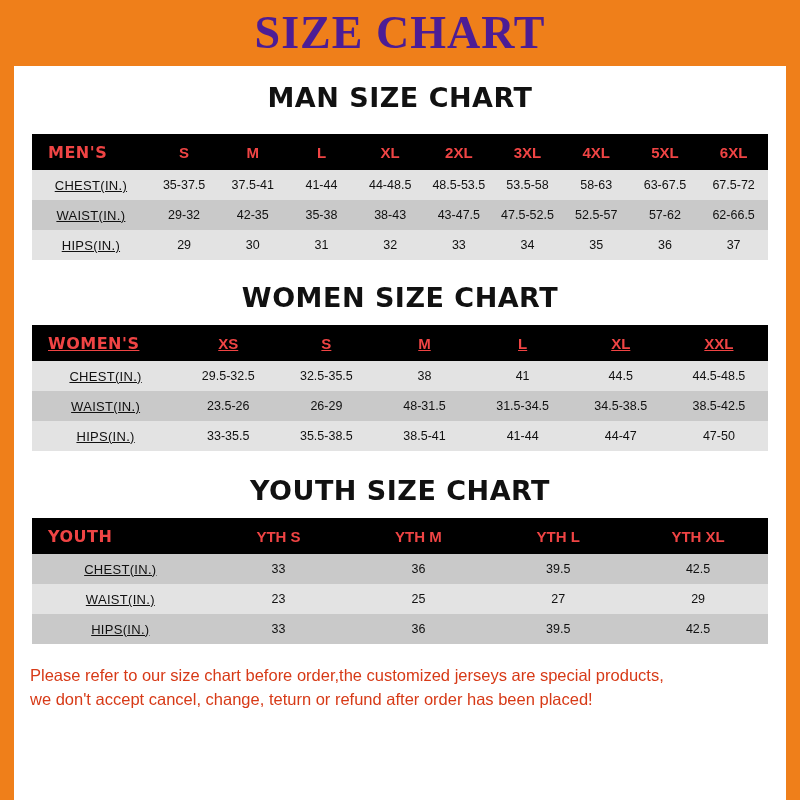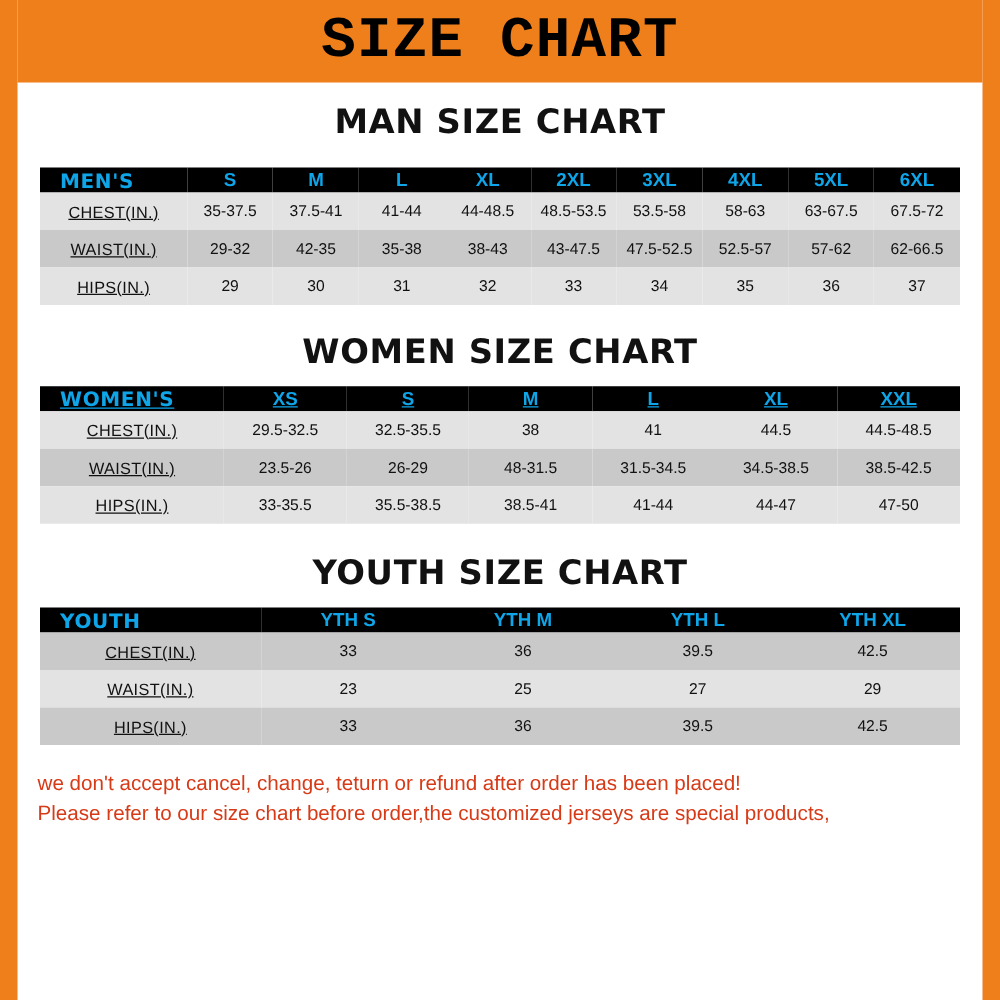--- a/index.html
+++ b/index.html
@@ -23,25 +23,25 @@
     background: #ffffff;
   }
   .banner {
     background: #ef7f1a;
     height: 66px;
     display: flex;
     align-items: center;
     justify-content: center;
   }
   .banner-title {
-    font-family: Liberation Mono, monospace;
+    font-family: Liberation Serif, serif;
     font-weight: bold;
     font-size: 46px;
     letter-spacing: 1px;
-    color: #000000;
+    color: #4c1d95;
     line-height: 1;
   }
   .section {
     padding: 0 18px;
   }
   .section-title {
     text-align: center;
     font-family: "DejaVu Sans", sans-serif;
     font-weight: bold;
     font-size: 27px;
@@ -63,24 +63,24 @@
     color: #111111;
     padding: 0;
     height: 30px;
     font-family: "Liberation Sans", sans-serif;
   }
   
   table.chart thead tr {
     background: #000000;
   }
   table.chart thead th {
-    color: #0ea5e9;
+    color: #ef4444;
     font-size: 15px;
     font-weight: bold;
-    height: 20px;
+    height: 36px;
   }
   table.chart thead th.rowlabel {
     text-align: left;
     padding-left: 16px;
     font-family: "DejaVu Sans", sans-serif;
     font-size: 16px;
     letter-spacing: 0.5px;
   }
   
   table.chart tbody tr.odd  { background: #e3e3e3; }
@@ -266,17 +266,17 @@
           <td>33</td>
           <td>36</td>
           <td>39.5</td>
           <td>42.5</td>
         </tr>
       </tbody>
     </table>
   </div>
 
   <div class="notice">
+    <div>Please refer to our size chart before order,the customized jerseys are special products,</div>
     <div>we don't accept cancel, change, teturn or refund after order has been placed!</div>
-    <div>Please refer to our size chart before order,the customized jerseys are special products,</div>
   </div>
 
 </div>
 
 </body></html>

